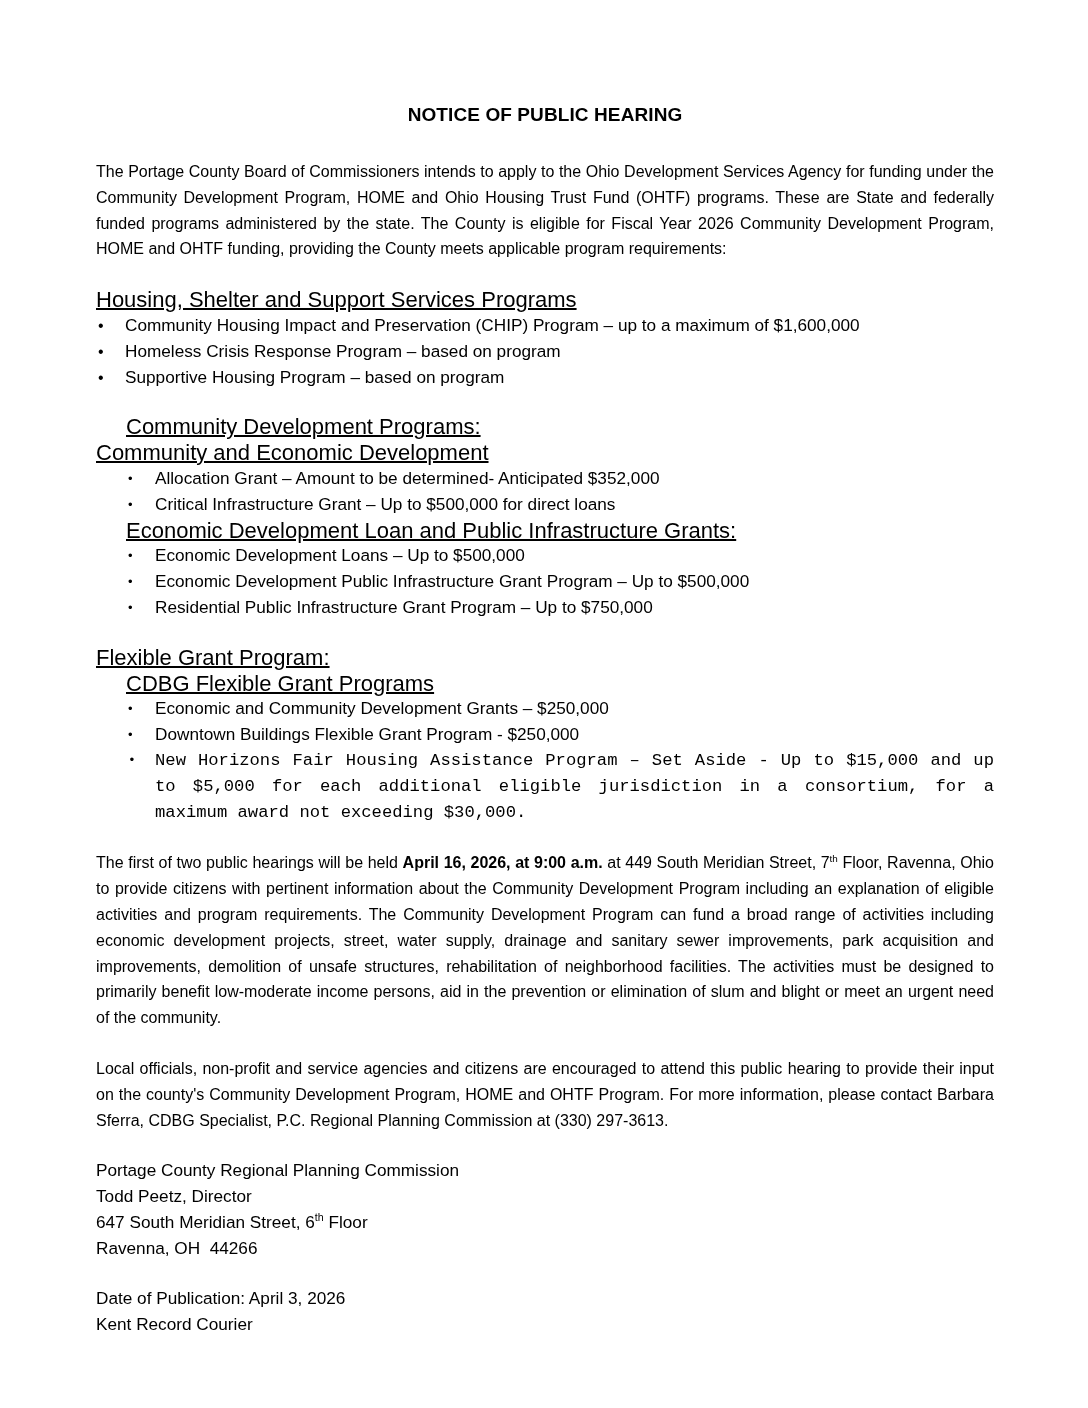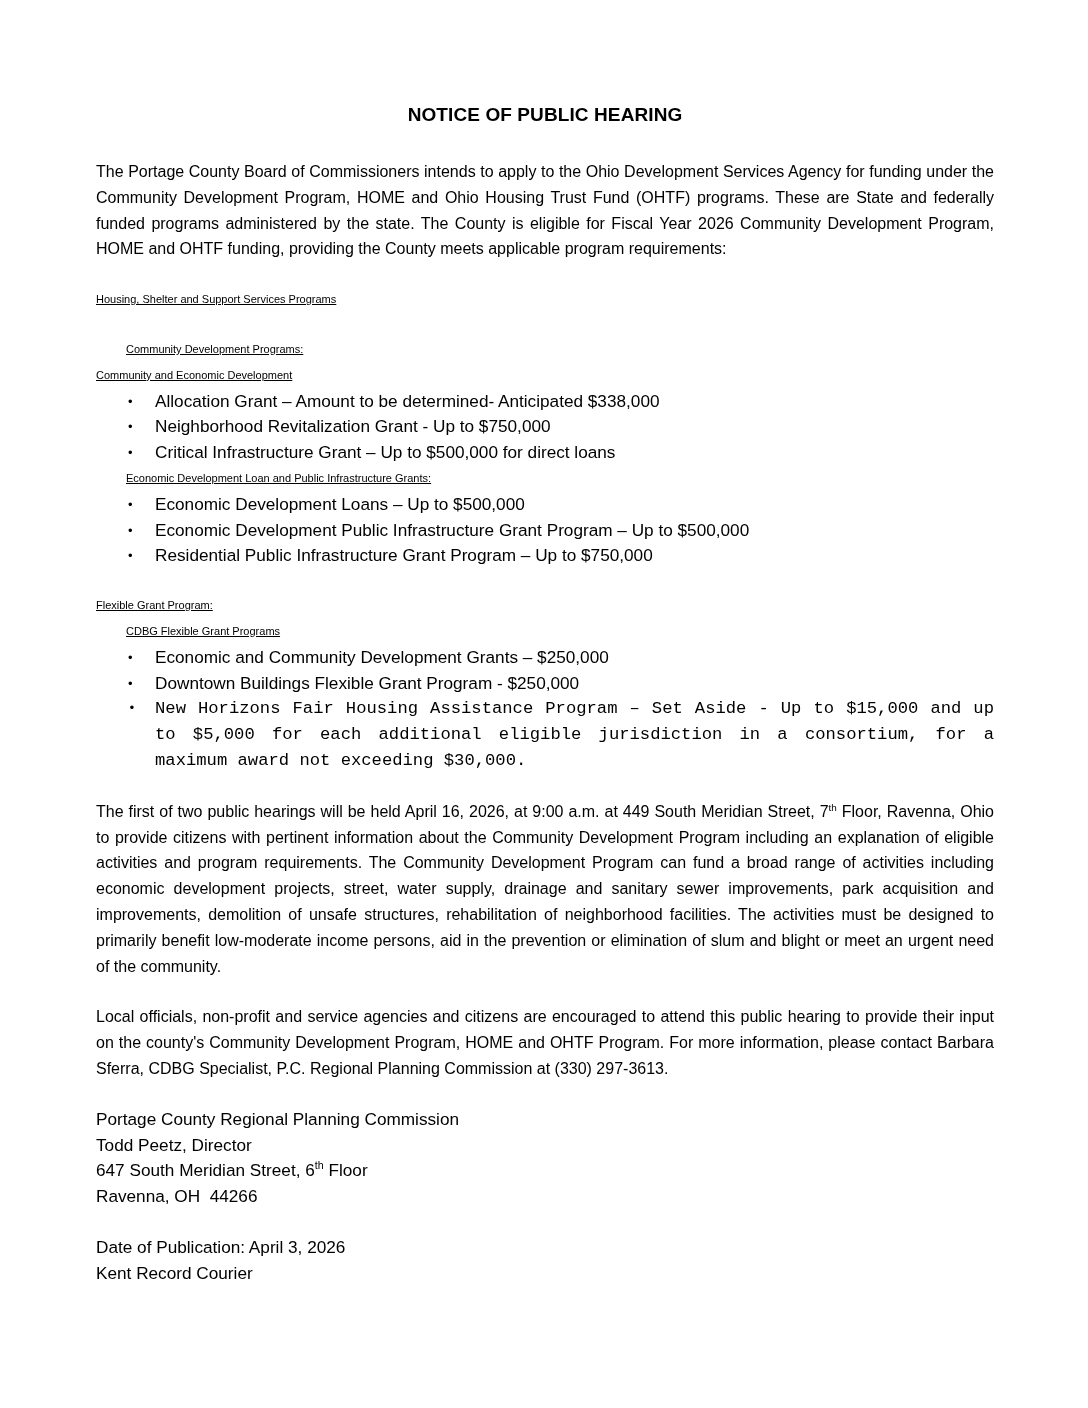--- a/index.html
+++ b/index.html
@@ -40,21 +40,21 @@
     font-size: 16px;
     line-height: 25.8px;
     text-align: justify;
     text-justify: inter-word;
     margin: 0;
   }
   .gap-par { height: 25px; }
   .gap-small { height: 24px; }
 
   .sec-head {
-    font-size: 11px;
+    font-size: 22px;
     line-height: 25.8px;
     margin: 0;
   }
   .sec-head > span.u {
     text-decoration: underline;
     text-underline-offset: 1px;
   }
   .sec-head.indent-1 { padding-left: 30px; }
 
   ul.bullets {
@@ -79,46 +79,50 @@
   }
   ul.bullets.lvl-1 { padding-left: 30px; }
   ul.bullets.lvl-1 > li::before { font-size: 13px; }
   li.justify { text-align: justify; text-justify: inter-word; font-family: Liberation Mono, monospace; }
 
   sup {
     font-size: 0.62em;
     vertical-align: super;
     line-height: 0;
   }
-  b, .bold { font-weight: normal; }
+  b, .bold { font-weight: bold; }
 
   .block-lines { font-size: 17.2px; line-height: 25.8px; }
   .block-lines > div { white-space: pre-wrap; }
 </style>
 </head>
 <body>
 
 <div class="page">
   <div class="content">
 
     <div class="doc-title">NOTICE OF PUBLIC HEARING</div>
 
     <p class="body-par">The Portage County Board of Commissioners intends to apply to the Ohio Development Services Agency for funding under the Community Development Program, HOME and Ohio Housing Trust Fund (OHTF) programs. These are State and federally funded programs administered by the state. The County is eligible for Fiscal Year 2026 Community Development Program, HOME and OHTF funding, providing the County meets applicable program requirements:</p>
 
     <div class="gap-par"></div>
 
     <div class="sec-head"><span class="u">Housing, Shelter and Support Services Programs</span></div>
+    <ul class="bullets">
+      <li>Community Housing Impact and Preservation (CHIP) Program – up to a maximum of $1,600,000</li>
+      <li>Homeless Crisis Response Program – based on program</li>
+      <li>Supportive Housing Program – based on program</li>
+    </ul>
 
     <div class="gap-small"></div>
 
     <div class="sec-head indent-1"><span class="u">Community Development Programs:</span></div>
     <div class="sec-head"><span class="u">Community and Economic Development</span></div>
     <ul class="bullets lvl-1">
-      <li>Allocation Grant – Amount to be determined- Anticipated $338,000</li>
-      <li>Neighborhood Revitalization Grant - Up to $750,000</li>
+      <li>Allocation Grant – Amount to be determined- Anticipated $352,000</li>
       <li>Critical Infrastructure Grant – Up to $500,000 for direct loans</li>
     </ul>
     <div class="sec-head indent-1"><span class="u">Economic Development Loan and Public Infrastructure Grants:</span></div>
     <ul class="bullets lvl-1">
       <li>Economic Development Loans – Up to $500,000</li>
       <li>Economic Development Public Infrastructure Grant Program – Up to $500,000</li>
       <li>Residential Public Infrastructure Grant Program – Up to $750,000</li>
     </ul>
 
     <div class="gap-small"></div>

